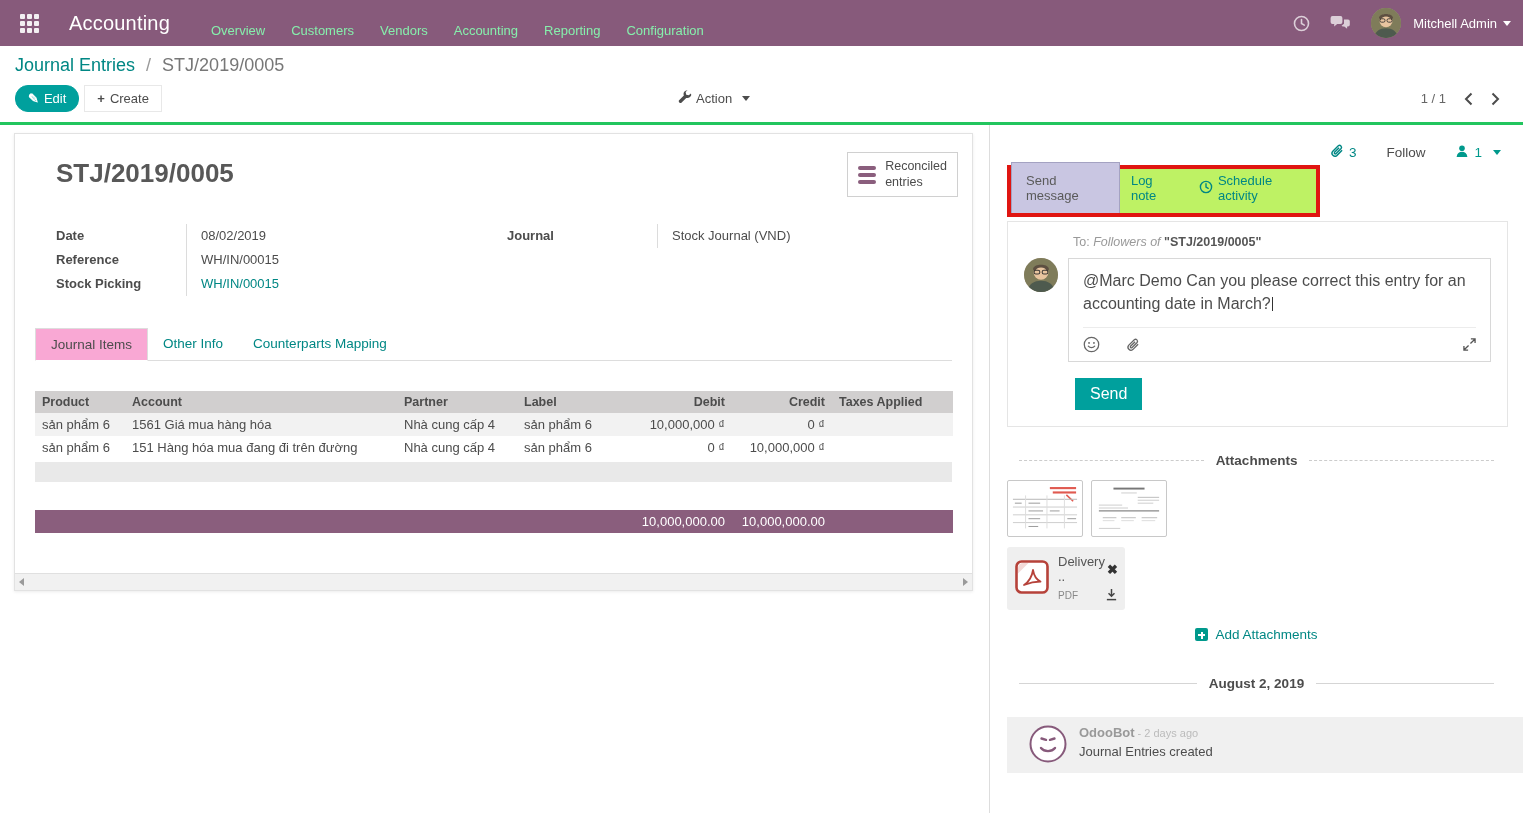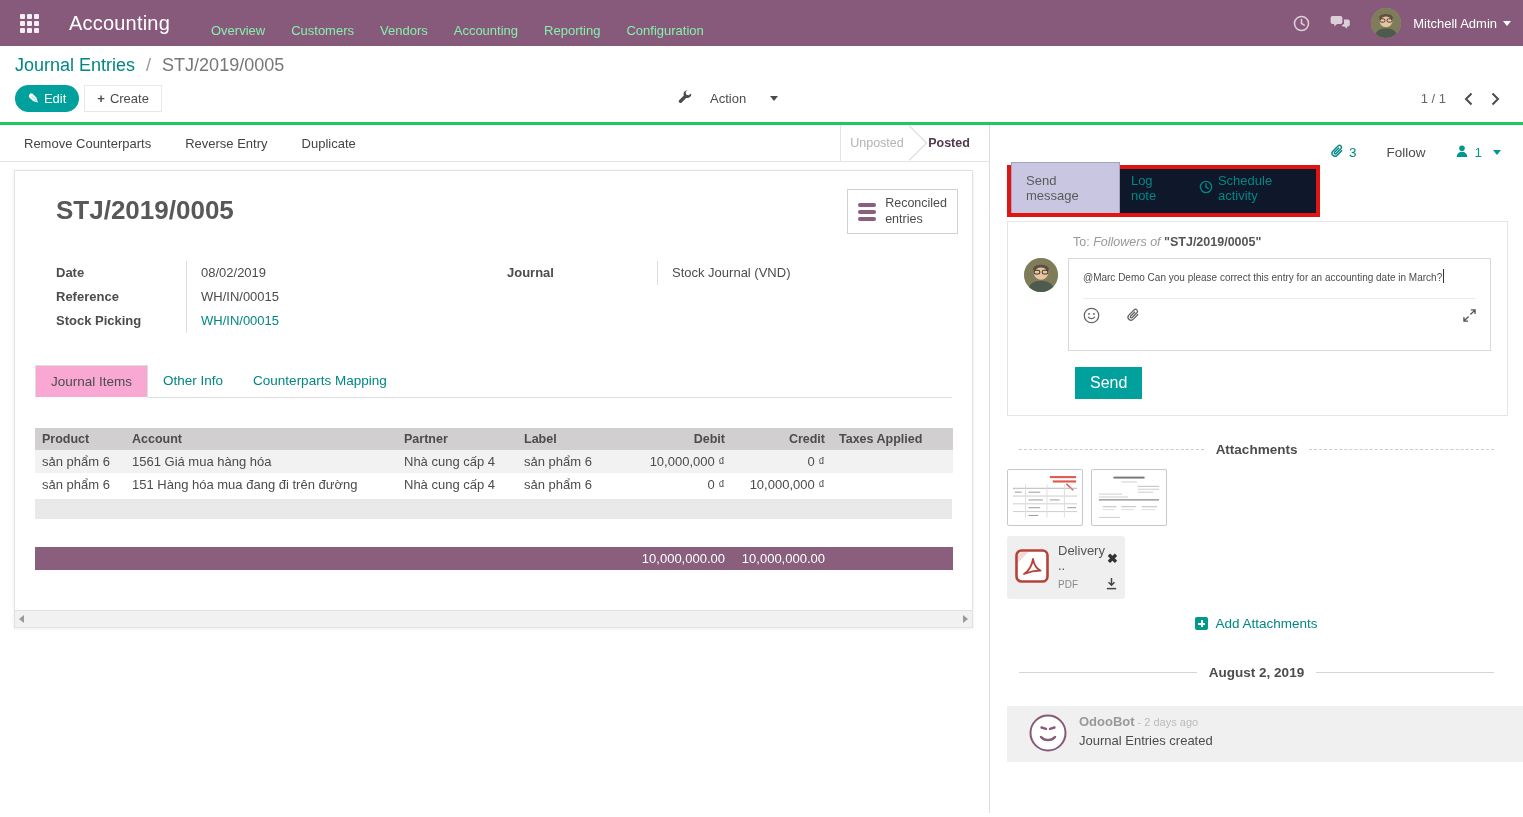--- a/index.html
+++ b/index.html
@@ -23,21 +23,21 @@
   .control-panel { padding: 9px 15px 0; border-bottom: 3px solid #22c55e; }
   .breadcrumb { font-size: 18px; margin-bottom: 9px; }
   .breadcrumb .bc-link { color: #008784; cursor: pointer; }
   .breadcrumb .bc-sep { color: #999; margin: 0 6px; }
   .breadcrumb .bc-current { color: #777; }
   .cp-row { display: flex; align-items: center; padding-bottom: 10px; position: relative; }
   .btn { font-size: 13px; padding: 5px 12px; border: 1px solid transparent; cursor: pointer; background: #fff; }
   .btn-edit { background: #00A09D; color: #fff; border-color: #00A09D; margin-right: 5px; border-radius: 13px; }
   .btn-create { background: #fff; color: #4c4c4c; border-color: #e8e8e8; font-weight: 400; }
   .btn .bicon { margin-right: 5px; font-weight: bold; }
-  .action-menu { position: absolute; left: 663px; display: flex; align-items: center; gap: 18px; font-size: 13px; color: #4c4c4c; cursor: pointer; }
+  .action-menu { position: absolute; left: 663px; display: flex; align-items: center; gap: 4px; font-size: 13px; color: #4c4c4c; cursor: pointer; }
   .pager { position: absolute; right: 8px; display: flex; align-items: center; gap: 18px; font-size: 13px; color: #666; }
   .pager .pg-btn { cursor: pointer; display: flex; align-items: center; }
   
   .main { display: flex; height: 688px; }
   .form-col { width: 990px; border-right: 1px solid #ddd; position: relative; background: #fff; }
   
   .statusbar { height: 37px; border-bottom: 1px solid #e5e5e5; display: flex; align-items: stretch; justify-content: space-between; padding-left: 24px; background: #fff; }
   .sb-buttons { display: flex; align-items: center; gap: 34px; }
   .sb-btn { font-size: 13px; color: #444; cursor: pointer; }
   .status-widget { display: flex; margin-right: 4px; border-left: 1px solid #e5e5e5; }
@@ -75,30 +75,30 @@
   .totals-table td.num { text-align: right; }
   .hscroll { position: absolute; left: 0; bottom: 0; width: 100%; height: 17px; background: #f1f1f1; border-top: 1px solid #e0e0e0; display: flex; justify-content: space-between; align-items: center; padding: 0 4px; cursor: pointer; }
   .tri-l { width: 0; height: 0; border-top: 4px solid transparent; border-bottom: 4px solid transparent; border-right: 5px solid #9a9a9a; }
   .tri-r { width: 0; height: 0; border-top: 4px solid transparent; border-bottom: 4px solid transparent; border-left: 5px solid #9a9a9a; }
   
   .chatter { flex: 1; background: #fff; font-size: 13px; }
   .ch-top { display: flex; justify-content: flex-end; align-items: center; gap: 30px; padding: 16px 22px 0 0; height: 38px; }
   .ch-attach { color: #008784; display: flex; align-items: center; gap: 4px; cursor: pointer; font-size: 13.5px; }
   .ch-follow { color: #4c4c4c; cursor: pointer; font-size: 13.5px; font-weight: 500; }
   .ch-followers { color: #00998c; display: flex; align-items: center; gap: 5px; cursor: pointer; font-size: 13.5px; }
-  .tabs-highlight { margin: 2px 0 0 17px; width: 313px; height: 52px; background: #0f172a; border: 4px solid #e01511; display: flex; align-items: flex-end; }
+  .tabs-highlight { margin: 2px 0 0 17px; width: 313px; height: 52px; background: #bef264; border: 4px solid #e01511; display: flex; align-items: flex-end; }
   .mtab { font-size: 13px; color: #008784; padding: 10px 11px; cursor: pointer; display: flex; align-items: center; gap: 5px; }
   .mtab.active { background: #c9c6e2; border: 1px solid #a4a2c2; border-bottom: none; color: #5a5a5a; padding: 10px 14px; }
   .composer { margin: 4px 15px 0 17px; border: 1px solid #e5e5e5; background: #fff; padding: 9px 16px 16px; }
   .to-line { margin-left: 49px; font-size: 12.5px; color: #999; padding: 4px 0 9px; }
   .to-line .it { font-style: italic; }
   .to-line .rec { color: #555; font-weight: bold; }
   .comp-row { display: flex; gap: 10px; }
   .comp-avatar { width: 34px; height: 34px; border-radius: 50%; overflow: hidden; flex: 0 0 34px; }
-  .comp-box { flex: 1; border: 1px solid #d8d8d8; min-height: 93px; padding: 10px 14px 8px; font-size: 10px; color: #4c4c4c; line-height: 1.45; cursor: text; }
+  .comp-box { flex: 1; border: 1px solid #d8d8d8; min-height: 93px; padding: 10px 14px 8px; font-size: 16px; color: #4c4c4c; line-height: 1.45; cursor: text; }
   .text-caret { display: inline-block; width: 1px; height: 14px; background: #333; vertical-align: -2px; margin-left: 1px; }
   .comp-tools { border-top: 1px solid #ececec; margin-top: 12px; padding-top: 8px; display: flex; align-items: center; gap: 26px; }
   .tool { cursor: pointer; display: flex; align-items: center; }
   .tool.right { margin-left: auto; }
   .btn-send { margin: 16px 0 0 51px; background: #00A09D; color: #fff; border: none; font-size: 16px; padding: 7px 15px; cursor: pointer; }
   .att-divider, .date-divider { display: flex; align-items: center; margin: 26px 17px 0; color: #4c4c4c; font-weight: bold; font-size: 13.5px; }
   .att-divider::before, .att-divider::after { content: ""; flex: 1; border-top: 1px dashed #ccc; margin: 0 12px; }
   .date-divider { margin-top: 34px; }
   .date-divider::before, .date-divider::after { content: ""; flex: 1; border-top: 1px solid #d5d5d5; margin: 0 12px; }
   .thumbs { display: flex; gap: 8px; margin: 12px 17px 0; }
@@ -201,31 +201,20 @@
             <path d="M1.5 1.5 7 7l-5.5 5.5" fill="none" stroke="#4c4c4c" stroke-width="2"></path>
           </svg>
         </span>
     </div>
   </div>
 </div>
 
 <div class="main">
 
   <div class="form-col">
-    <div class="statusbar">
-      <div class="sb-buttons">
-        <span class="sb-btn">Remove Counterparts</span>
-        <span class="sb-btn">Reverse Entry</span>
-        <span class="sb-btn">Duplicate</span>
-      </div>
-      <div class="status-widget">
-        <span class="status-step inactive"><span class="txt">Unposted</span><i class="step-arrow"></i></span>
-        <span class="status-step active"><span class="txt">Posted</span></span>
-      </div>
-    </div>
 
     <div class="sheet">
       <div class="sheet-head">
         <div class="sheet-title">STJ/2019/0005</div>
         <div class="reconciled-btn">
           <span class="bars">
               <i></i>
               <i></i>
               <i></i>
             </span>

